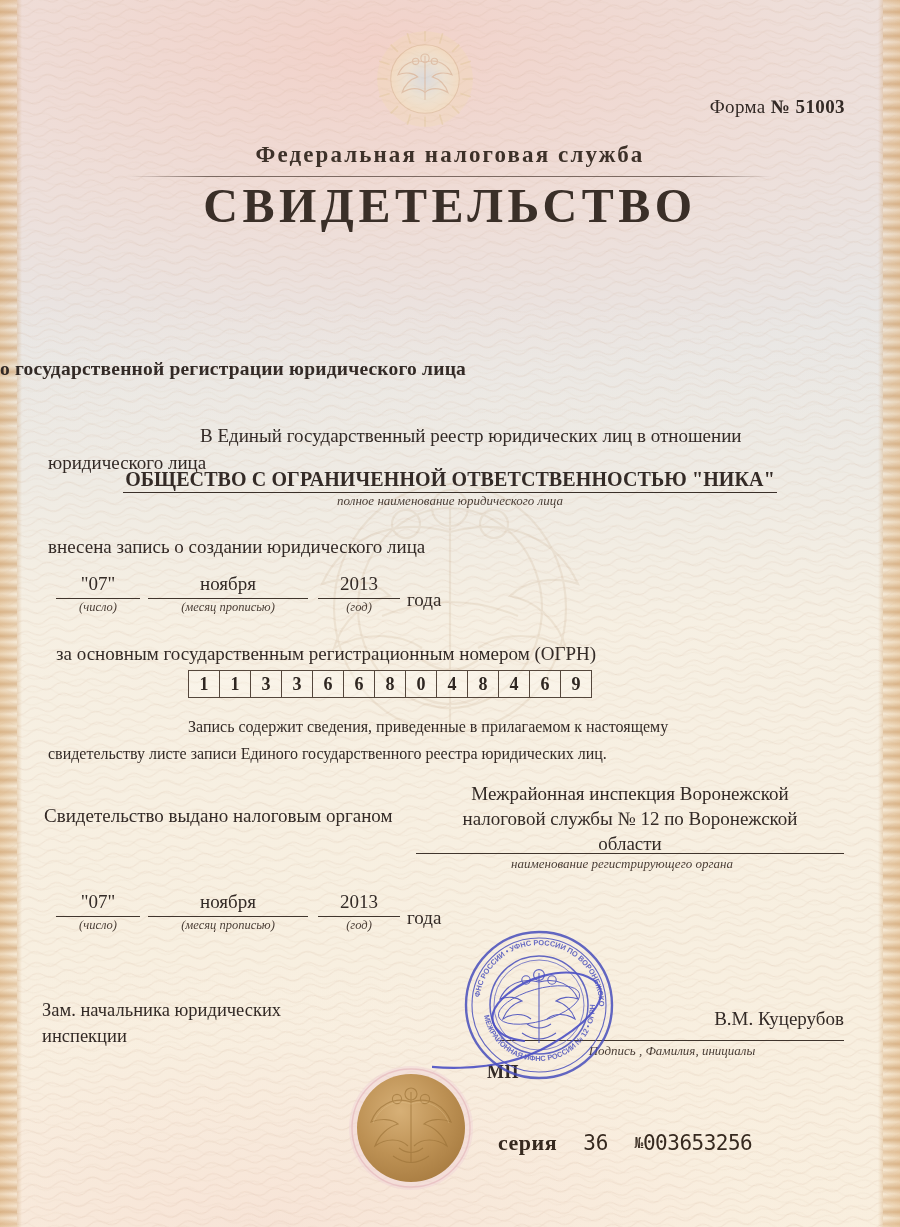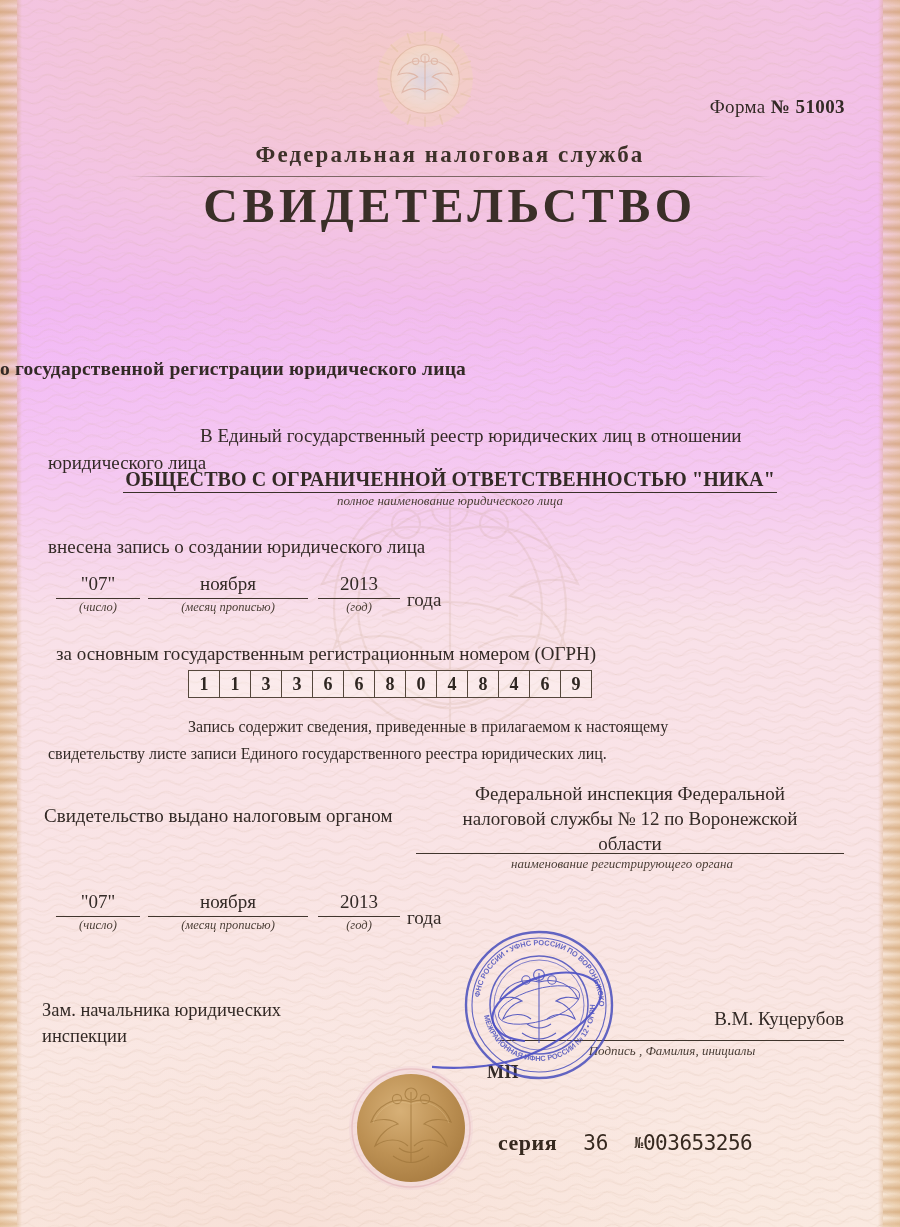--- a/index.html
+++ b/index.html
@@ -6,21 +6,21 @@
     margin: 0;
     padding: 0;
     background: #6d6d6d;
   }
 
   .page {
     position: relative;
     width: 900px;
     height: 1227px;
     overflow: hidden;
-    background: #f0abfc;
+    background: #e5e5e5;
     font-family: "Liberation Serif", "DejaVu Serif", serif;
     color: #332a26;
   }
 
   
   .tint-pink {
     position: absolute;
     left: 0; top: 0; right: 0; height: 470px;
     background:
       radial-gradient(120% 100% at 42% 10%, rgba(244,206,196,0.85) 0%, rgba(246,216,206,0.55) 38%, rgba(250,236,226,0.15) 72%, rgba(253,246,234,0) 100%);
@@ -520,21 +520,21 @@
         <div class="cell">9</div>
       </div>
 
     <div class="para-4">
       <span>Запись содержит сведения, приведенные в прилагаемом к настоящему</span>
       <span class="l2">свидетельству листе записи Единого государственного реестра юридических лиц.</span>
     </div>
 
     <div class="issued-label">Свидетельство выдано налоговым органом</div>
     <div class="authority">
-      <div>Федеральной инспекция Федеральной</div>
+      <div>Межрайонная инспекция Воронежской</div>
       <div>налоговой службы № 12 по Воронежской</div>
       <div>области</div>
     </div>
     <div class="authority-rule"></div>
     <div class="authority-cap">наименование регистрирующего органа</div>
 
     <div class="date-row second">
       <div class="df day">
         <span class="val">"07"</span>
         <span class="cap">(число)</span>

